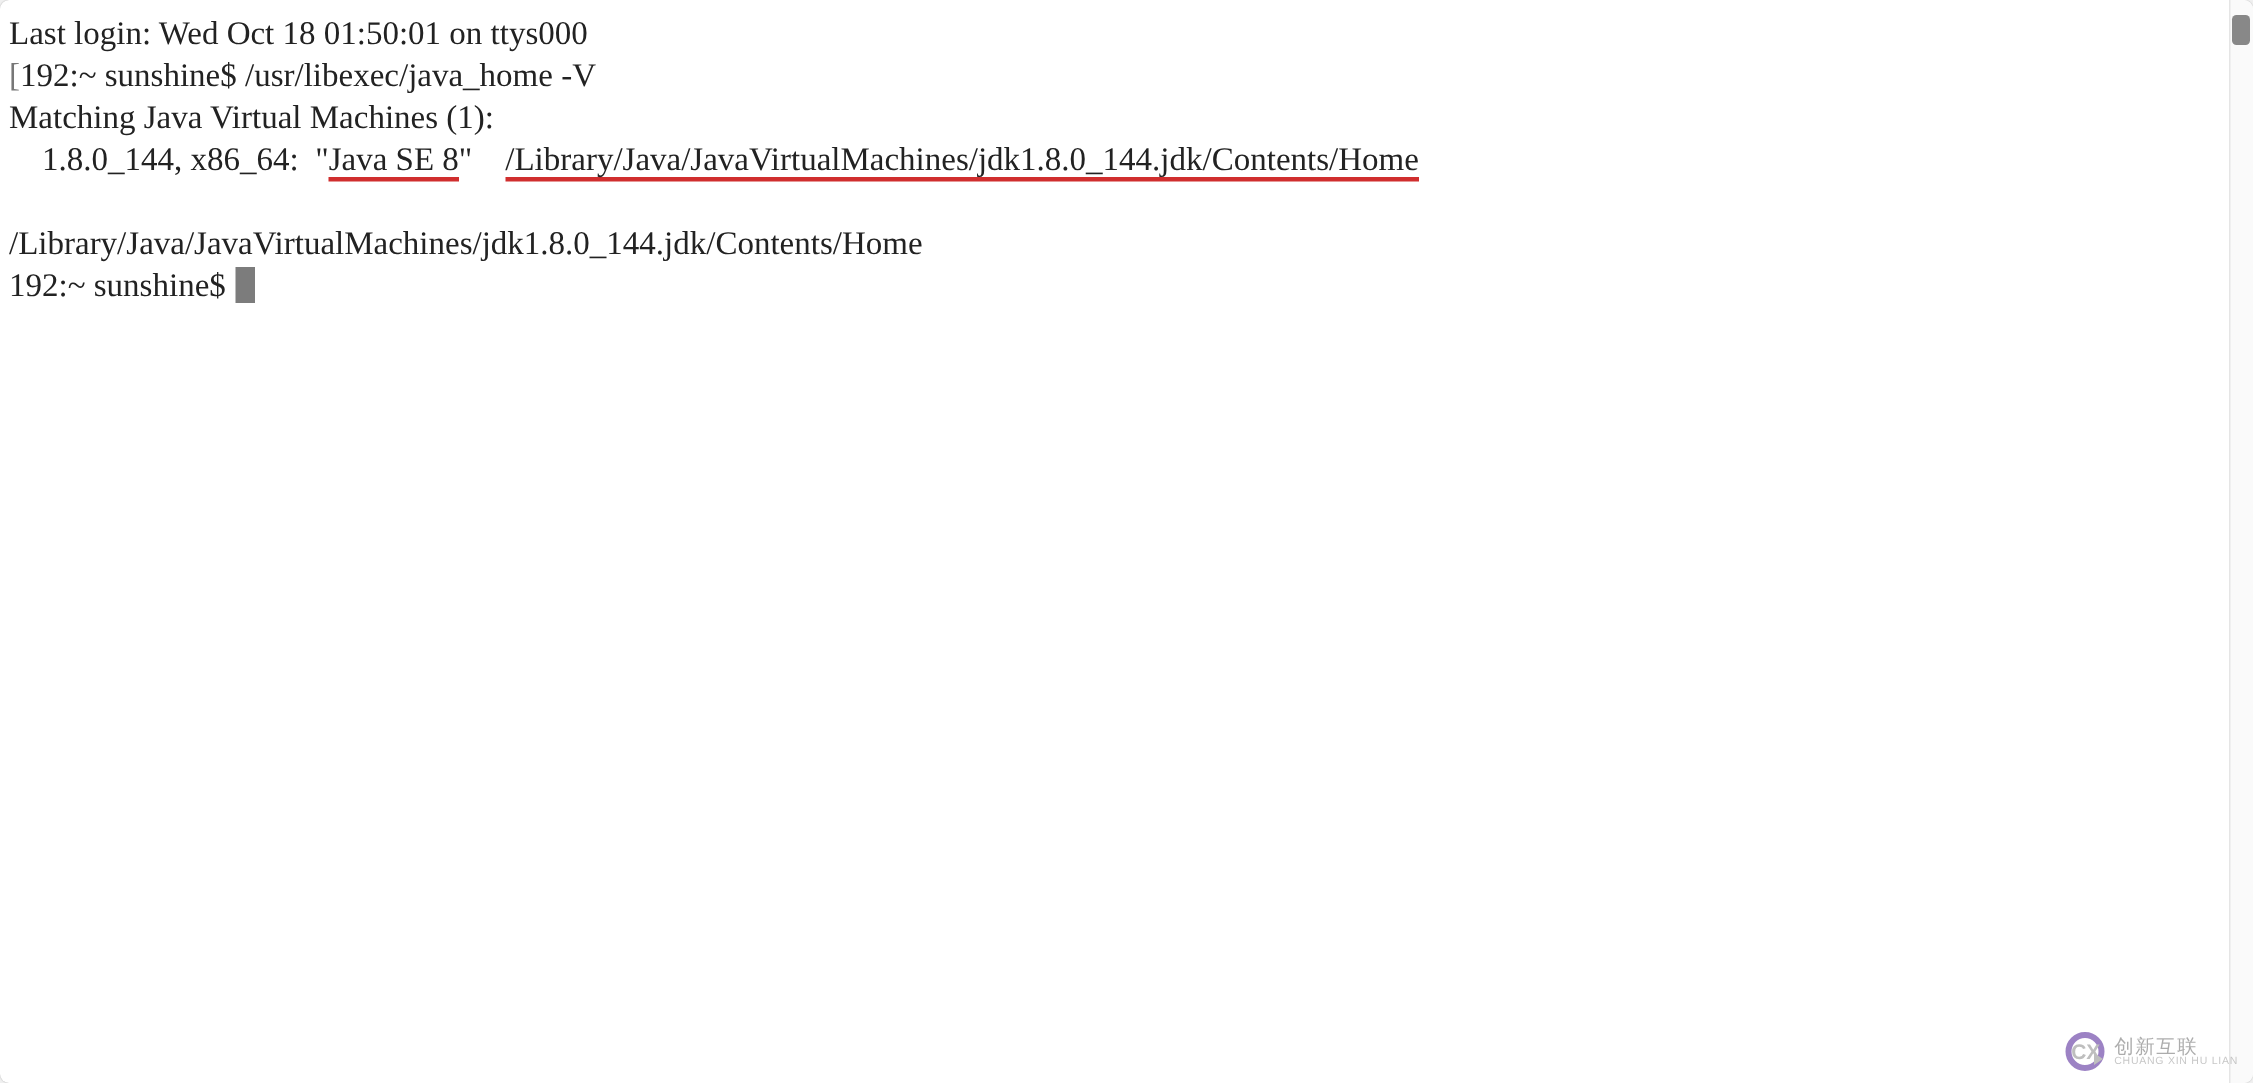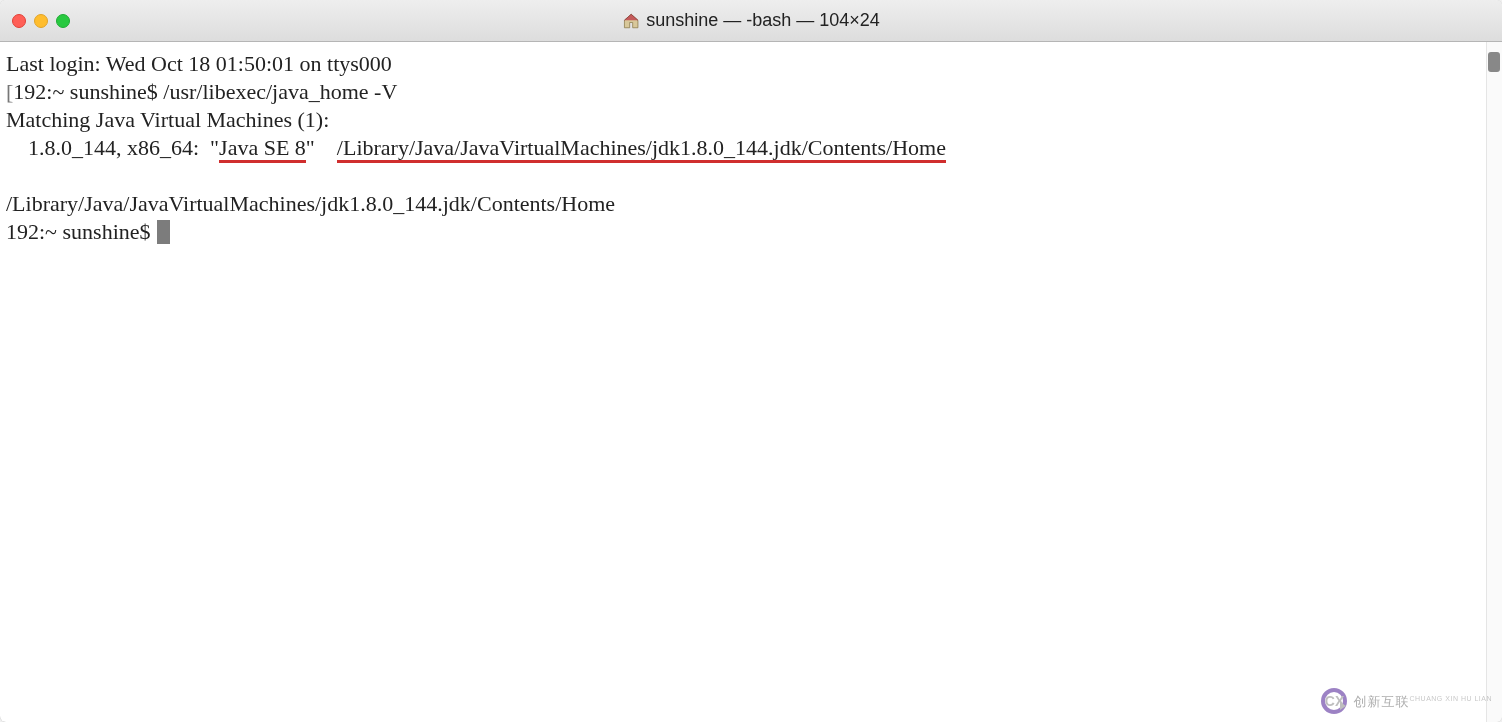--- a/index.html
+++ b/index.html
@@ -135,51 +135,35 @@
       content: "";
       position: absolute;
       right: -3px;
       top: 10px;
       border-top: 4px solid transparent;
       border-bottom: 4px solid transparent;
       border-left: 6px solid #8a8a8a;
     }
     .watermark-txt {
       display: flex;
-      flex-direction: row;
+      flex-direction: column;
       line-height: 1;
       font-size: 13px;
       letter-spacing: 1px;
     }
     .watermark-sub {
       font-size: 7px;
       letter-spacing: 0.5px;
       color: #999;
     }
   </style>
 </head>
 <body>
 
 <div class="window">
-  <div class="titlebar">
-    <div class="traffic-lights">
-      <div class="light close"></div>
-      <div class="light minimize"></div>
-      <div class="light zoom"></div>
-    </div>
-    <div class="title-center">
-      <span class="home-icon">
-        <svg viewBox="0 0 24 24" width="18" height="18">
-          <path d="M3 11 L12 3 L21 11 L21 21 L14 21 L14 14 L10 14 L10 21 L3 21 Z" fill="#d8c89a" stroke="#8a7a4a" stroke-width="1"></path>
-          <path d="M3 11 L12 3 L21 11" fill="#c45a5a" stroke="#8a3a3a" stroke-width="1"></path>
-        </svg>
-      </span>
-      <span>sunshine — -bash — 104×24</span>
-    </div>
-  </div>
 
   <div class="terminal-body">
     <div class="terminal-content"><span>Last login: Wed Oct 18 01:50:01 on ttys000</span>
 <span class="line-bracket">[</span><span>192:~ sunshine$ </span><span>/usr/libexec/java_home -V</span>
 <span>Matching Java Virtual Machines (1):</span>
 <span>    1.8.0_144, x86_64:  "</span><span class="underline-red">Java SE 8</span><span>"    </span><span class="underline-red">/Library/Java/JavaVirtualMachines/jdk1.8.0_144.jdk/Contents/Home</span>
 <span></span>
 <span>/Library/Java/JavaVirtualMachines/jdk1.8.0_144.jdk/Contents/Home</span>
 <span>192:~ sunshine$ </span><span class="cursor-block"></span></div>
 

